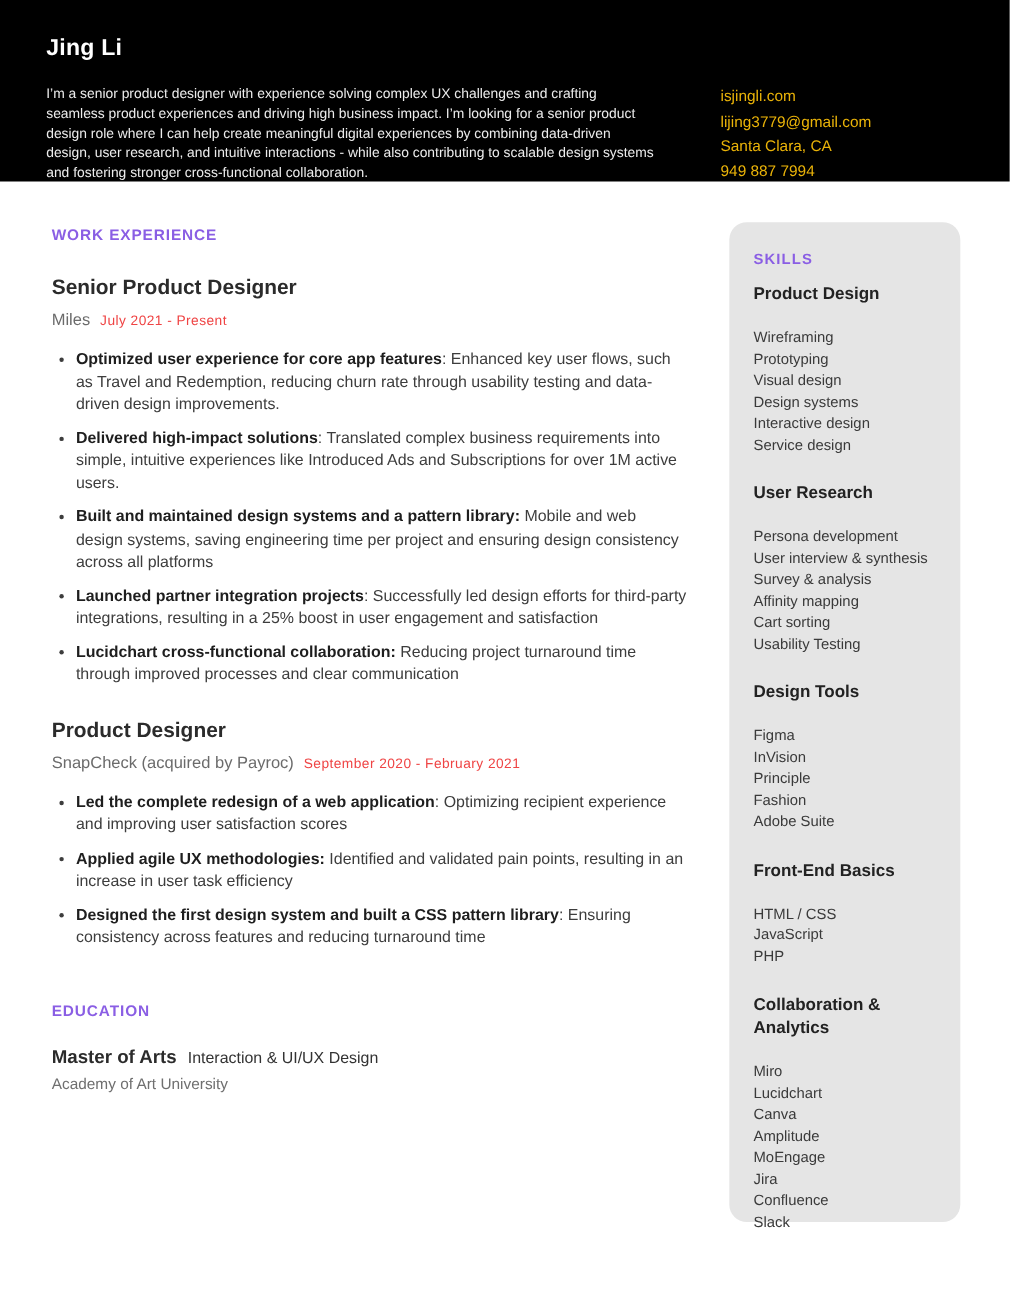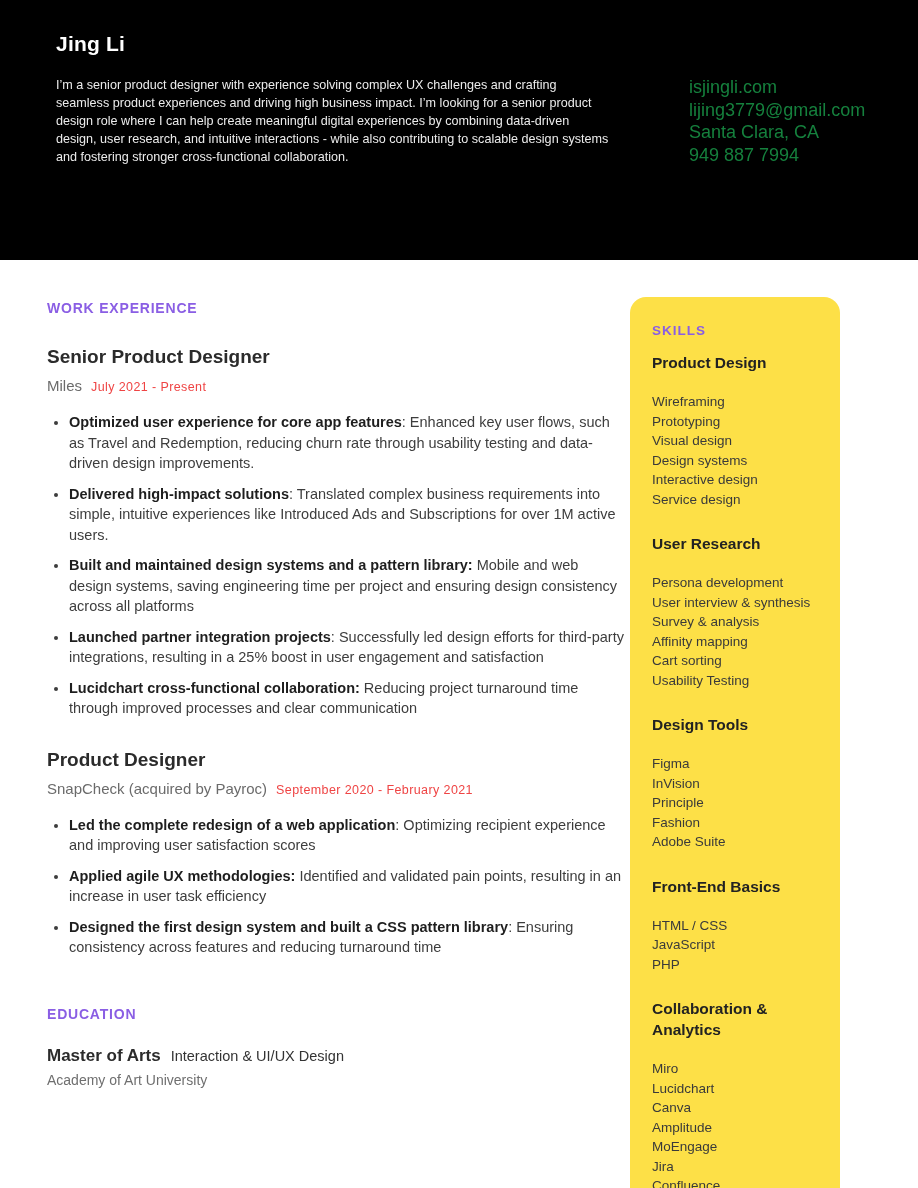--- a/index.html
+++ b/index.html
@@ -4,29 +4,29 @@
 <style>
   html,body { margin:0; padding:0; }
   body {
     width:918px; height:1188px; background:#ffffff;
     font-family:"Liberation Sans", sans-serif;
     -webkit-font-smoothing:antialiased;
     overflow:hidden;
   }
   
   .header {
-    background:#000000; height:260px; box-sizing:border-box;
-    padding:32px 0 0 56px; color:#ffffff;
+    background:#000000; height:165px; box-sizing:border-box;
+    padding:32px 0 0 42px; color:#ffffff;
   }
   .name { font-size:21px; font-weight:bold; letter-spacing:0.2px; }
   .header-row { display:flex; margin-top:20px; }
   .summary {
     width:556px; font-size:12.6px; line-height:18px; color:#ececec;
   }
-  .contact { margin-left:77px; font-size:18px; line-height:22.5px; color:#15803d; white-space:nowrap; }
+  .contact { margin-left:57px; font-size:14px; line-height:22.5px; color:#eab308; white-space:nowrap; }
   .contact div { height:22.5px; }
   
   .content { position:relative; width:894px; }
   .main { margin-left:47px; padding-top:40px; width:578px; }
   .section-label {
     font-size:14px; font-weight:bold; letter-spacing:0.8px;
     color:#8a5ee4; margin:0;
   }
   .edu-label { margin-top:48px; }
   
@@ -42,22 +42,22 @@
   }
   ul.bullets li b { color:#1e1e1e; }
   
   .edu-entry { margin-top:24px; }
   .edu-entry + .edu-entry { margin-top:18px; }
   .degree { font-size:17px; font-weight:bold; color:#2b2b2b; }
   .field { font-size:14.5px; color:#333333; margin-left:10px; font-weight:normal; }
   .school { font-size:14px; color:#6f6f6f; margin-top:6px; }
   
   .sidebar {
-    position:absolute; left:630px; top:37px; width:210px; height:909px;
-    background:#fde047; border-radius:16px; box-sizing:border-box;
+    position:absolute; left:663px; top:37px; width:210px; height:909px;
+    background:#e5e5e5; border-radius:16px; box-sizing:border-box;
     padding:26px 18px 0 22px;
   }
   .sidebar-heading {
     font-size:13.5px; font-weight:bold; letter-spacing:1px;
     color:#8a5ee4; margin:0;
   }
   .skill-group { margin-top:24px; }
   .skill-group:first-of-type { margin-top:14px; }
   .skill-group-title { font-size:15.5px; font-weight:bold; color:#222222; line-height:21px; margin:0; }
   .skill-items { margin-top:19px; }

